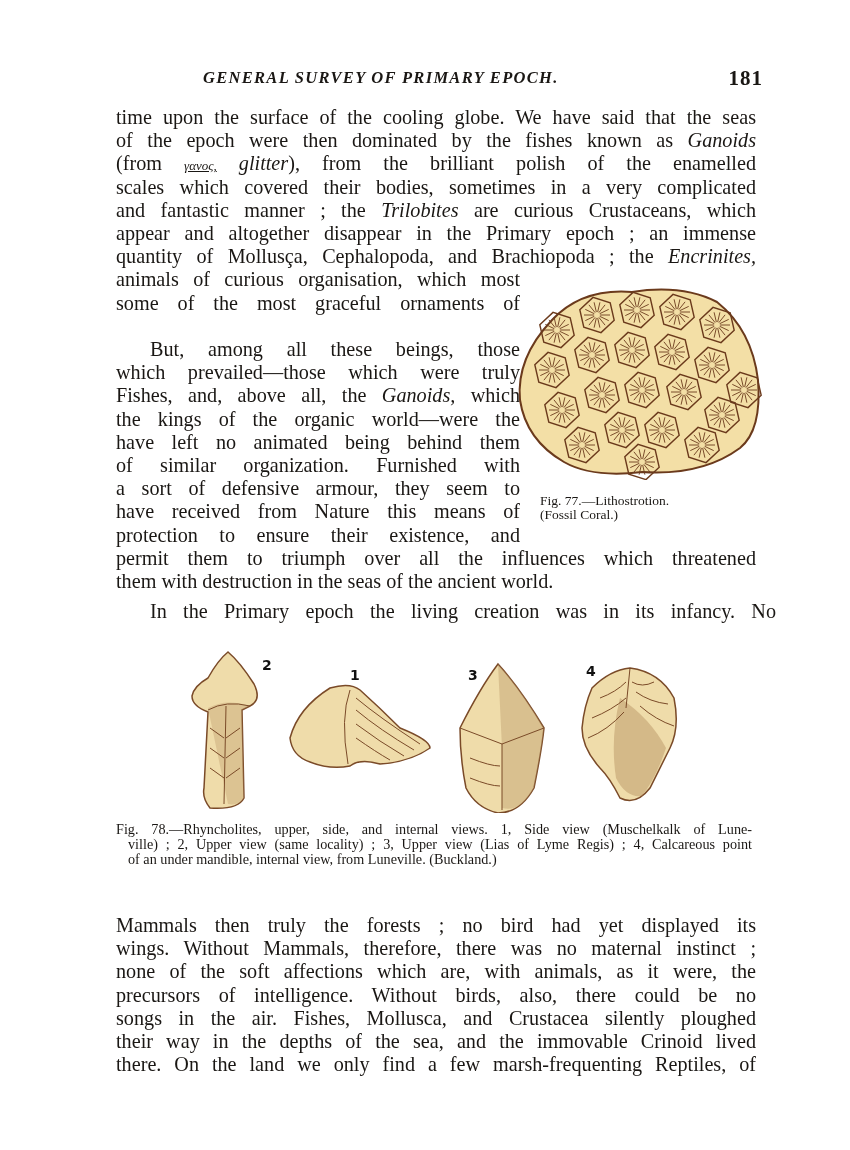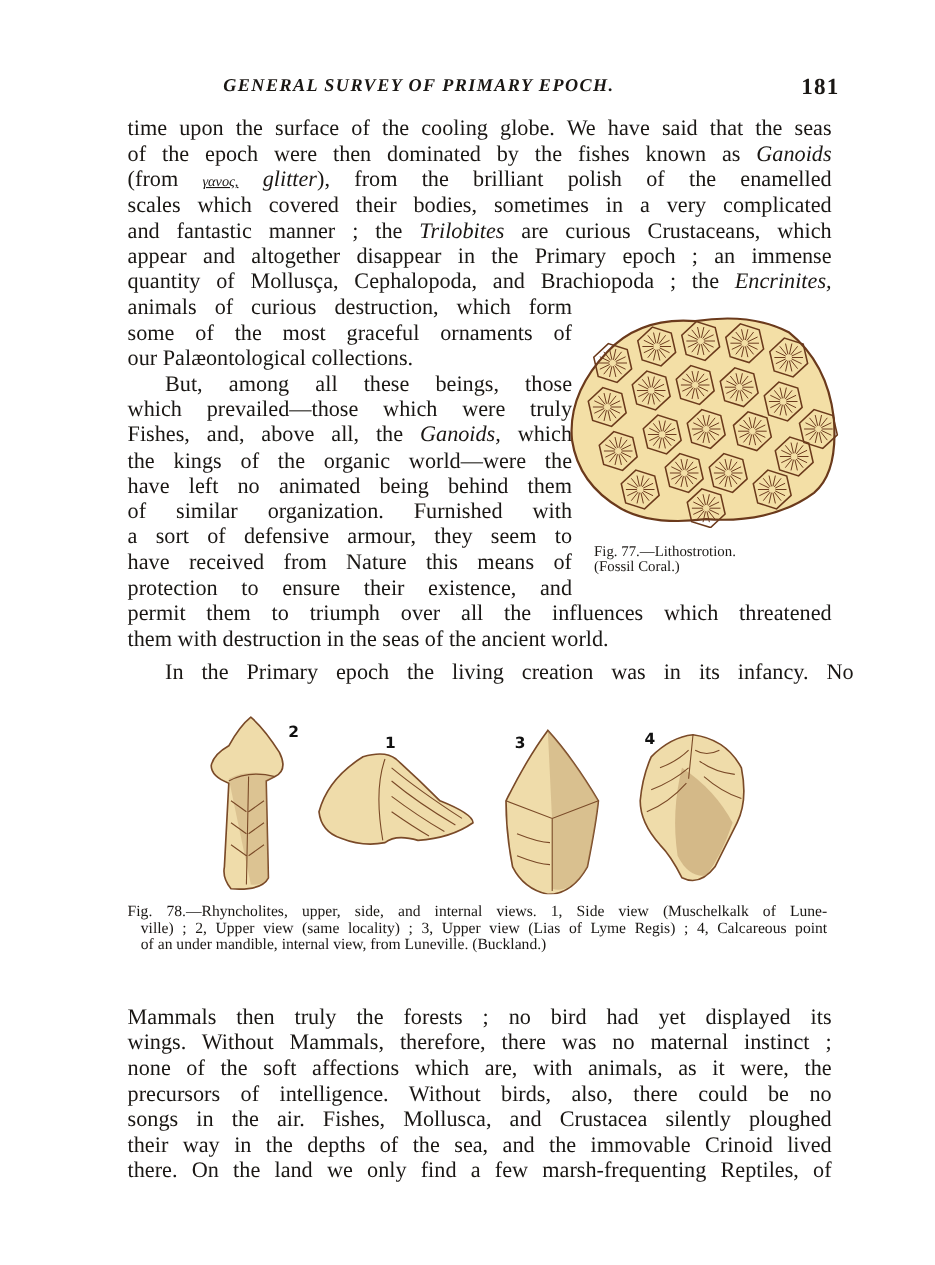--- a/index.html
+++ b/index.html
@@ -36,23 +36,22 @@
 </div>
 
 <div class="text" style="top:106px;">
   <span class="line">time upon the surface of the cooling globe.  We have said that the seas</span>
   <span class="line"><span>of the epoch were then dominated by the fishes known as</span> <i>Ganoids</i></span>
   <span class="line"><span>(from</span> <span class="greek">γανος,</span> <i>glitter</i><span>), from the brilliant polish of the enamelled</span></span>
   <span class="line">scales which covered their bodies, sometimes in a very complicated</span>
   <span class="line"><span>and fantastic manner ;  the</span> <i>Trilobites</i><span> are curious Crustaceans, which</span></span>
   <span class="line">appear and altogether disappear in the Primary epoch ;  an immense</span>
   <span class="line"><span>quantity of Mollusça, Cephalopoda, and Brachiopoda ;  the</span> <i>Encrinites,</i></span>
-  <span class="line narrow">animals of curious destruction, which form</span>
+  <span class="line narrow">animals of curious organisation, which most</span>
   <span class="line narrow">some of the most graceful ornaments of</span>
-  <span class="line narrow last">our Palæontological collections.</span>
 </div>
 
 <div class="text" style="top:338px;">
   <span class="line narrow indent" style="width:370px;">But, among all these beings, those</span>
   <span class="line narrow">which prevailed—those which were truly</span>
   <span class="line narrow"><span>Fishes, and, above all, the</span> <i>Ganoids,</i><span> which</span></span>
   <span class="line narrow">the kings of the organic world—were the</span>
   <span class="line narrow">have left no animated being behind them</span>
   <span class="line narrow">of similar organization.   Furnished with</span>
   <span class="line narrow">a sort of defensive armour, they seem to</span>

